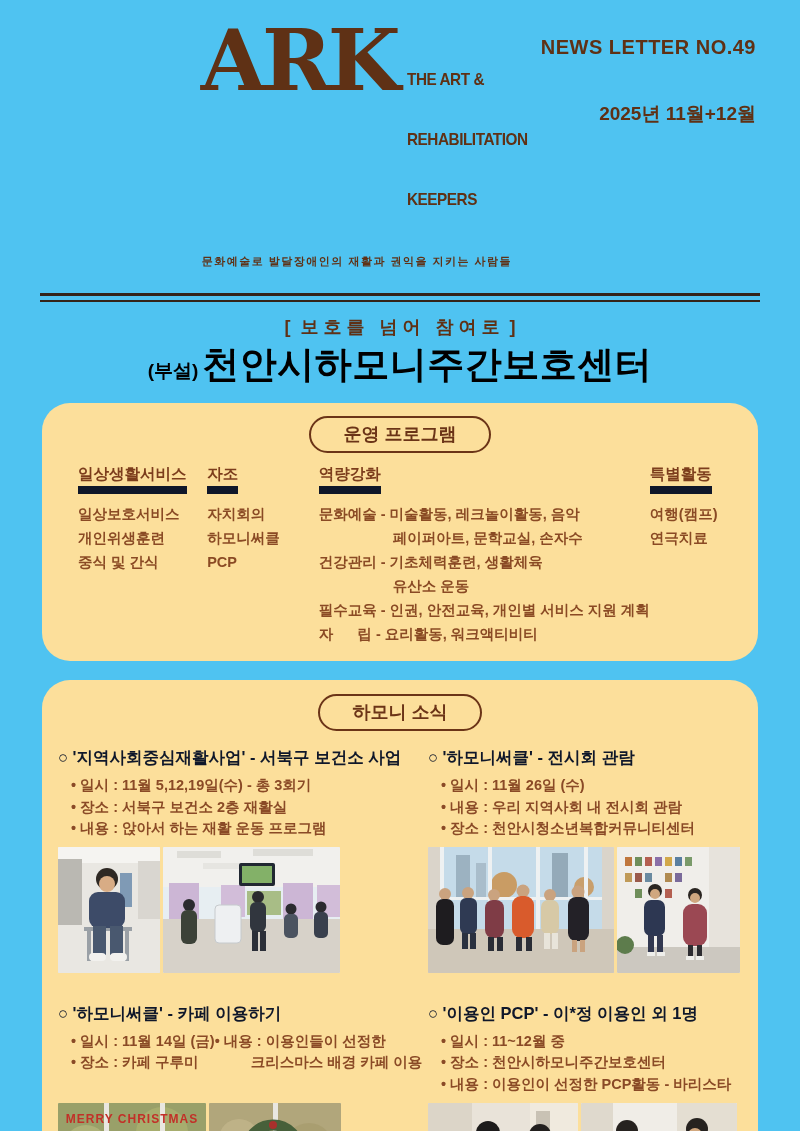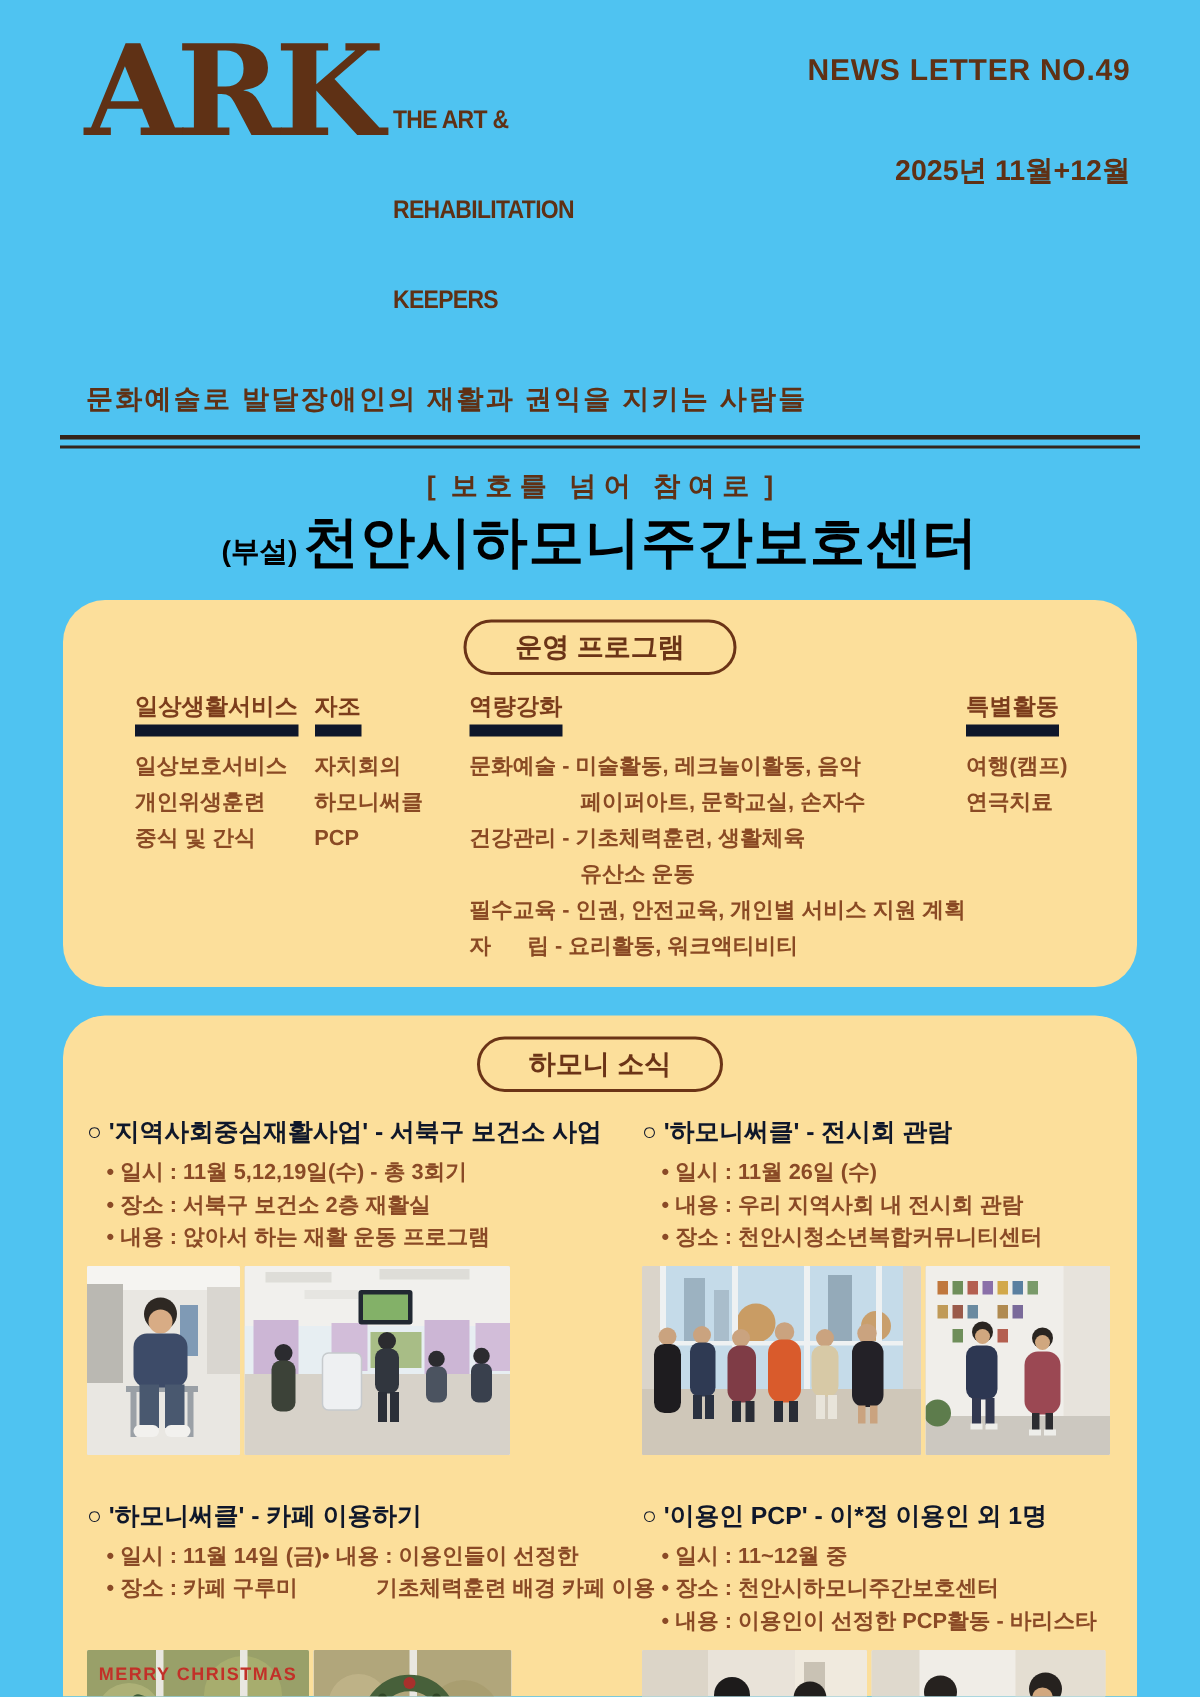--- a/index.html
+++ b/index.html
@@ -1,37 +1,37 @@
 <!DOCTYPE html>
 <html><head>
 <meta charset="utf-8">
 <style>
   html,body{margin:0;padding:0;background:#4fc3f1;}
   .page{position:relative;width:800px;height:1131px;background:#4fc3f1;overflow:hidden;
         font-family:"Liberation Sans","DejaVu Sans",sans-serif;color:#60globe;}
   
-  .header{display:flex;justify-content:center;padding:18px 44px 0 54px;color:#5f3115;}
+  .header{display:flex;justify-content:flex-end;padding:18px 44px 0 54px;color:#5f3115;}
   .logo-row{display:flex;align-items:flex-start;}
   .ark{font-family:"DejaVu Serif","Liberation Serif",serif;font-weight:bold;font-size:84px;
        line-height:86px;letter-spacing:-4px;color:#5f3115;}
   .logo-sub{margin:12px 0 0 10px;font-weight:bold;font-size:17px;line-height:20px;
             letter-spacing:-0.5px;color:#5f3115;transform:scaleX(0.9);transform-origin:left top;white-space:pre;}
-  .tagline{font-size:18px;font-weight:bold;letter-spacing:1.5px;color:#5f3115;margin:4px 0 4px 1px;white-space:pre;}
+  .tagline{font-size:11px;font-weight:bold;letter-spacing:1.5px;color:#5f3115;margin:4px 0 16px 1px;white-space:pre;}
   .head-right{text-align:right;padding-top:18px;}
   .news-no{font-size:20px;font-weight:bold;letter-spacing:0.5px;white-space:pre;}
   .issue{font-size:19px;font-weight:bold;margin-top:42px;white-space:pre;}
   .dline{margin:8px 40px 0;border-top:3px solid #34241a;border-bottom:2px solid #34241a;height:4px;}
   
   .slogan{text-align:center;font-weight:bold;font-size:18px;color:#5f3115;margin-top:13px;white-space:pre;}
   .org-line{text-align:center;color:#000000;margin-top:1px;white-space:nowrap;}
   .org-prefix{font-size:19px;font-weight:bold;margin-right:4px;}
   .org-name{font-size:37px;font-weight:bold;letter-spacing:0.5px;}
   
   .panel{background:#fcdf9b;border-radius:28px;margin:0 42px;}
-  .panel1{margin-top:13px;padding:13px 32px 15px;}
+  .panel1{margin-top:13px;padding:13px 20px 15px;}
   .panel2{margin-top:19px;padding:14px 14px 26px;}
   .pill{display:block;width:max-content;margin:0 auto;border:2.5px solid #6b3417;border-radius:24px;
         padding:4px 32px 5px;font-size:18px;font-weight:bold;color:#6b3417;}
   .prog-grid{display:flex;margin-top:11px;font-weight:bold;}
   .pcol{color:#8a4a24;}
   .pcol1{margin-left:16px;width:132px;}
   .pcol2{width:114px;}
   .pcol3{flex:1;}
   .pcol4{width:84px;margin-right:6px;}
   .pcol-title{display:inline-block;font-size:15.5px;color:#7c3d1c;border-bottom:8px solid #0f172a;
@@ -268,21 +268,21 @@
 
       <div class="sec">
         <div class="sec-title">○ '하모니써클' - 카페 이용하기</div>
         <div class="sec-bullets min-b split">
           <div class="lcol">
             <div class="bul">• 일시 : 11월 14일 (금)</div>
             <div class="bul">• 장소 : 카페 구루미</div>
           </div>
           <div>
             <div class="bul">• 내용 : 이용인들이 선정한</div>
-            <div class="bul cont2">기초체력훈련 배경 카페 이용</div>
+            <div class="bul cont2">크리스마스 배경 카페 이용</div>
           </div>
         </div>
         <div class="photos">
           <div class="photo p3a">
             <svg viewBox="0 0 148 140" preserveAspectRatio="none">
               <rect width="148" height="140" fill="#99a069"></rect>
               <circle cx="28" cy="44" r="22" fill="#b2b57b" opacity=".8"></circle>
                 <circle cx="104" cy="30" r="26" fill="#aab06f" opacity=".8"></circle>
               <circle cx="70" cy="96" r="30" fill="#8e955e" opacity=".9"></circle>
               <rect x="46" width="5" height="140" fill="#e9e7e1"></rect>

